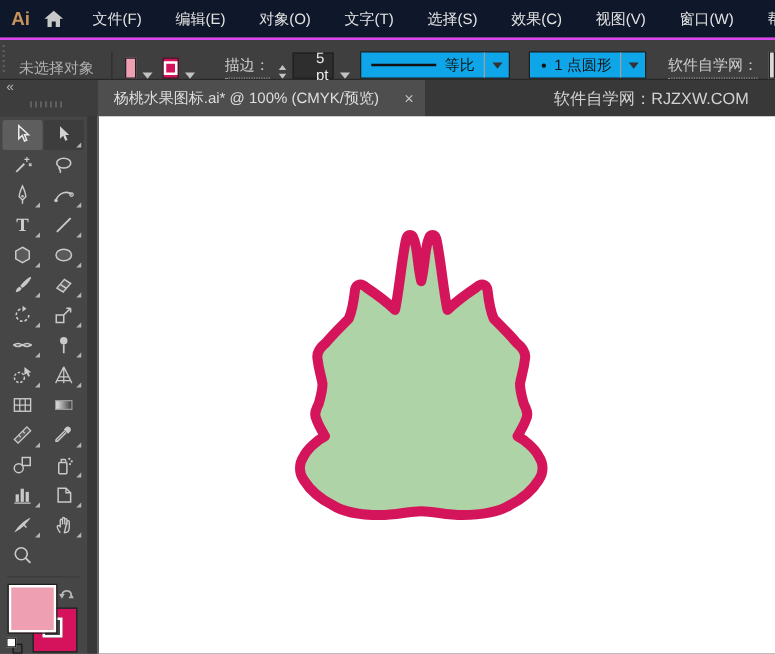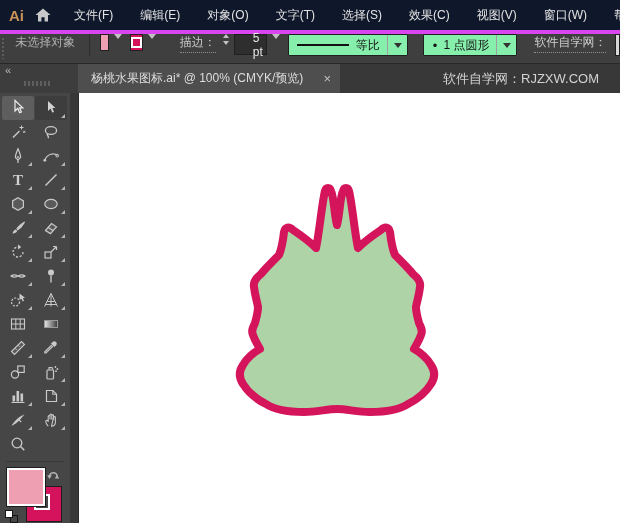--- a/index.html
+++ b/index.html
@@ -9,41 +9,41 @@
     background:#323232;-webkit-font-smoothing:antialiased;
   }
   
   .menubar{height:30px;background:#0f172a;display:flex;align-items:center;color:#e3e3e3;font-size:12px;}
   .ai-logo{color:#c9935a;font-weight:bold;font-size:15px;margin:0 10px 0 9px;letter-spacing:0;}
   .home-btn{width:26px;height:22px;display:flex;align-items:center;justify-content:center;margin-right:8px;}
   .mb-sep{width:1px;height:20px;background:#262626;margin-right:14px;}
   .menu-items{display:flex;gap:27px;}
   .menu-item{cursor:default;white-space:nowrap;text-align:center;}
   
-  .controlbar{height:34px;background:#3f3f3f;border-top:4px solid #d946ef;border-bottom:1px solid #282828;
-    display:flex;align-items:flex-start;box-sizing:border-box;color:#c9c9c9;font-size:12px;}
+  .controlbar{height:34px;background:#3f3f3f;border-top:2px solid #d946ef;border-bottom:1px solid #282828;
+    display:flex;align-items:flex-end;box-sizing:border-box;color:#c9c9c9;font-size:12px;}
   .cb-grip{width:7px;align-self:stretch;margin:4px 3px 4px 2px;
     background:repeating-linear-gradient(to bottom,#5c5c5c 0 2px,transparent 2px 4px);
     background-size:3px 100%;background-repeat:repeat-y;}
   .cb-status{color:#b0b0b0;margin:0 14px 0 8px;white-space:nowrap;}
   .cb-sep{width:1px;height:22px;background:#2e2e2e;margin-right:10px;}
   .swatch{width:24px;height:17px;border:1px solid #212121;box-sizing:border-box;}
   .swatch.fill{background:#EE9FB1;}
   .swatch.strokeSw{background:#D4135C;display:flex;align-items:center;justify-content:center;}
   .swatch.strokeSw .ring{width:7px;height:7px;border:2px solid #fff;}
   .chev{width:0;height:0;border-left:4px solid transparent;border-right:4px solid transparent;
     border-top:5px solid #c2c2c2;margin:0 8px 0 5px;}
   .cb-link{color:#cdcdcd;border-bottom:1px dotted #8f8f8f;padding-bottom:1px;white-space:nowrap;}
   .stepper{display:flex;flex-direction:column;gap:3px;margin:0 5px 0 7px;}
   .stepper i{width:0;height:0;border-left:3.5px solid transparent;border-right:3.5px solid transparent;display:block;}
   .stepper .up{border-bottom:4.5px solid #c2c2c2;}
   .stepper .dn{border-top:4.5px solid #c2c2c2;}
   .field-dark{width:40px;height:19px;background:#2e2e2e;border:1px solid #1f1f1f;color:#e8e8e8;
     display:flex;align-items:center;padding-left:18px;box-sizing:content-box;}
-  .field-light{height:20px;background:#86efac;border:1px solid #1f1f1f;color:#141414;border-radius:1px;
+  .field-light{height:20px;background:#0ea5e9;border:1px solid #1f1f1f;color:#141414;border-radius:1px;
     display:flex;align-items:center;margin-right:8px;}
   .field-light .chevd{width:0;height:0;border-left:4px solid transparent;border-right:4px solid transparent;
     border-top:5px solid #333;margin:0 5px 0 6px;}
   .fl-divider{width:1px;height:20px;background:#9f9f9f;margin-left:7px;}
   .profile-line{width:52px;height:2px;background:#111;margin:0 7px 0 8px;}
   .profile-label{white-space:nowrap;}
   .brush-bullet{font-size:13px;margin:0 6px 0 9px;}
   .brush-name{white-space:nowrap;}
   .opacity-sliver{width:8px;height:20px;background:#d8d8d8;border:1px solid #1f1f1f;margin-left:9px;}
   

